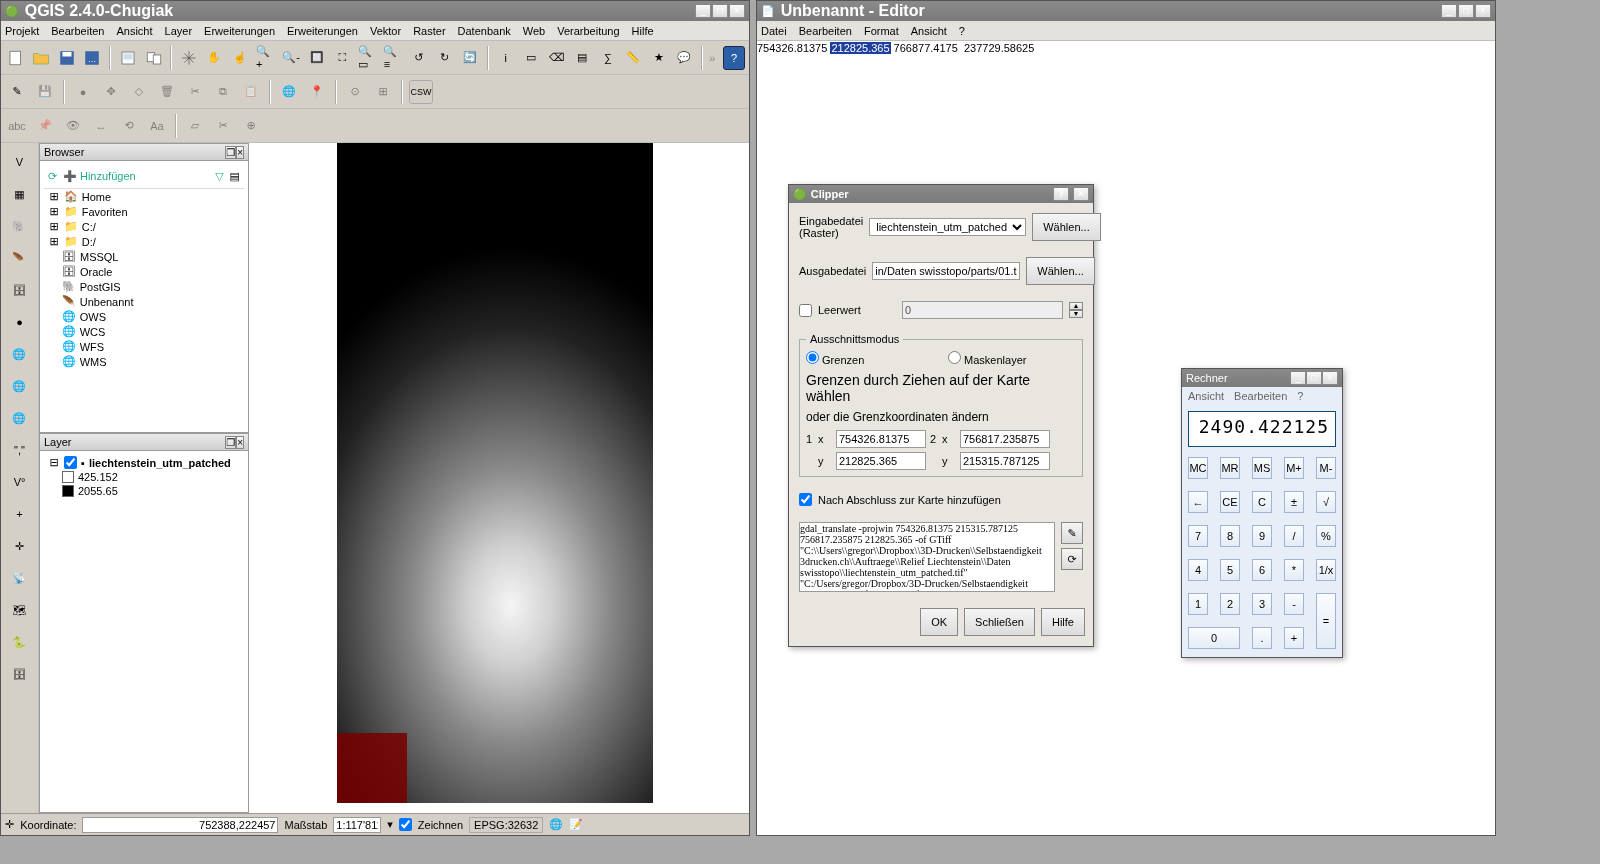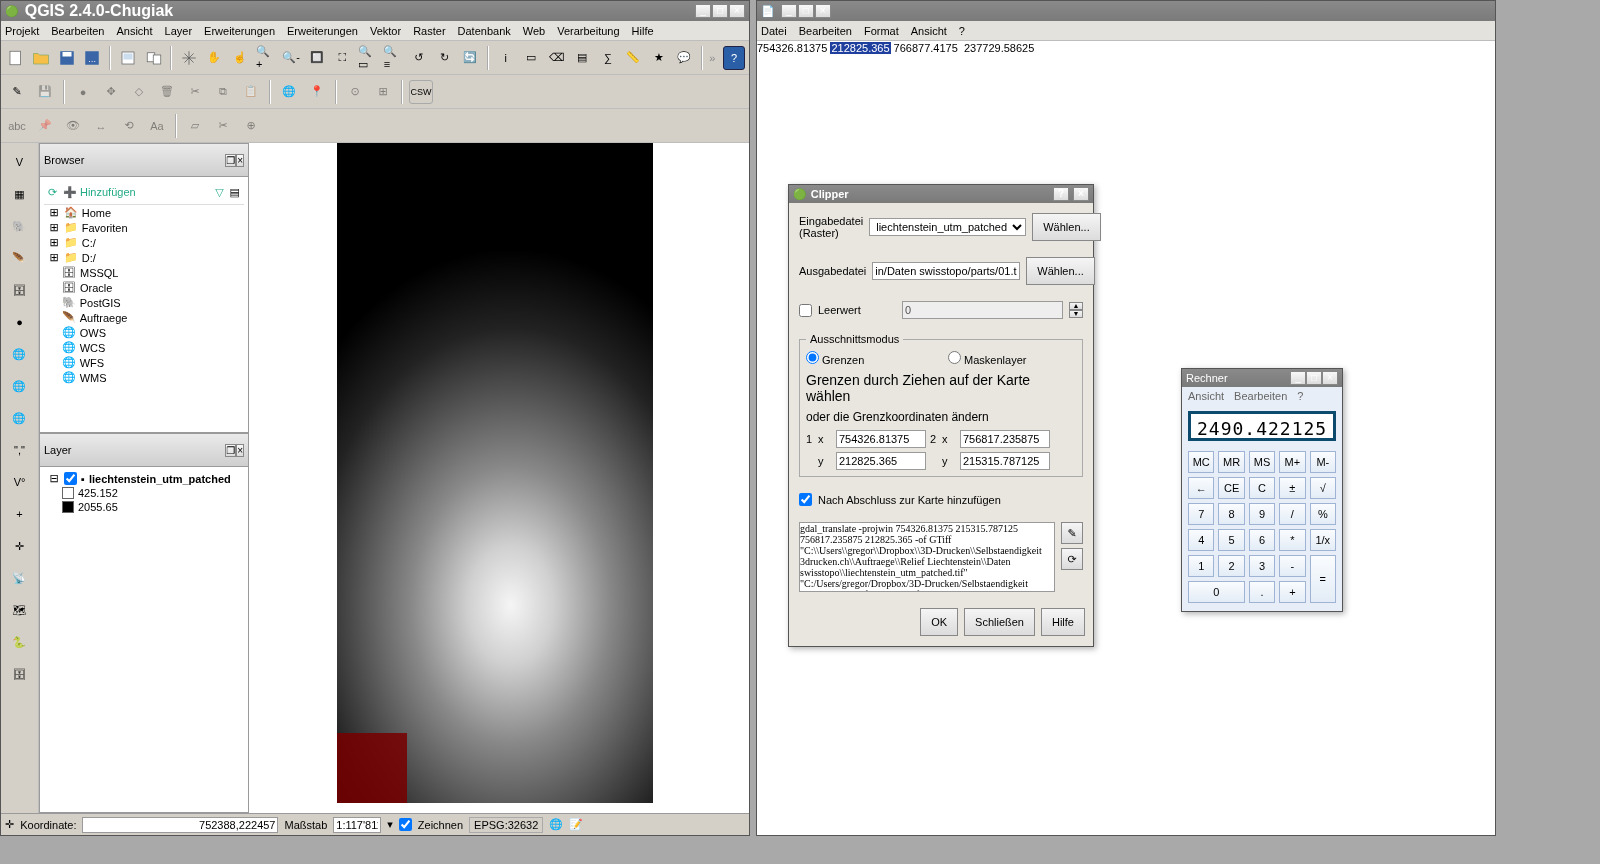--- a/index.html
+++ b/index.html
@@ -15,21 +15,21 @@
 .menubar span { cursor:pointer; }
 .toolbar-row { height: 34px; background: #d4d0c8; display:flex; align-items:center; gap:4px; padding: 0 4px; border-bottom:1px solid #bdbdbd;}
 .tbtn { width:24px; height:24px; border:1px solid transparent; border-radius:3px; display:flex; align-items:center; justify-content:center; cursor:pointer; }
 .tsep { width:2px; height:24px; border-left:1px solid #aaa; border-right:1px solid #fff; margin:0 2px;}
 .tbtn svg { width:18px; height:18px; }
 
 .qgis-body { flex:1; display:flex; }
 .vtoolbar { width:38px; background:#d4d0c8; border-right:1px solid #bdbdbd; display:flex; flex-direction:column; align-items:center; gap:6px; padding-top:6px; }
 .vtb { width:26px; height:26px; display:flex; align-items:center; justify-content:center; cursor:pointer; }
 .panels { width:210px; display:flex; flex-direction:column; }
-.panel-hdr { height:34px; background:linear-gradient(#eaeaea,#cfcfcf); border:1px solid #9a9a9a; display:flex; align-items:center; justify-content:space-between; padding:0 4px; font-size:10px; }
+.panel-hdr { height:18px; background:linear-gradient(#eaeaea,#cfcfcf); border:1px solid #9a9a9a; display:flex; align-items:center; justify-content:space-between; padding:0 4px; font-size:10px; }
 .browser-body { flex:1; background:#fff; border:1px solid #9a9a9a; border-top:none; overflow:auto; font-size:11px; padding:4px; }
 .browser-toolbar { height:24px; display:flex; align-items:center; gap:6px; padding:0 4px; border-bottom:1px solid #ddd;}
 .tree-item { display:flex; align-items:center; gap:4px; padding:1px 0; padding-left: 4px; }
 .tree-item.lvl1 { padding-left: 18px; }
 .expander { width:12px; text-align:center; cursor:pointer;}
 .canvas { flex:1; background:#fff; position:relative; overflow:hidden; }
 .map { position:absolute; left:88px; top:0; width:316px; height:660px; background:#000; }
 .dem { position:absolute; inset:0; background: radial-gradient(ellipse 90% 60% at 55% 70%, #f5f5f5 0%, #d0d0d0 15%, #888 35%, #222 70%, #000 90%), #000; mix-blend-mode:normal; }
 .redbox { position:absolute; left:0; bottom:0; width:70px; height:70px; background:rgba(120,0,0,.85);}
 .statusbar { height:22px; background:#d4d0c8; border-top:1px solid #9a9a9a; display:flex; align-items:center; gap:6px; padding:0 4px;}
@@ -58,22 +58,22 @@
 .coord-grid input { height:18px; border:1px solid #9a9a9a; font-size:11px; padding:0 2px;}
 .cmd-area { width:100%; height:70px; border:1px solid #9a9a9a; background:#fff; font-size:10px; font-family: Tahoma; resize:none; overflow:auto;}
 .dlg-footer { display:flex; justify-content:flex-end; gap:6px; padding:6px 8px 10px;}
 .sidebtns { display:flex; flex-direction:column; gap:4px; }
 .iconbtn { width:22px; height:22px; border:1px solid #888; background:linear-gradient(#f5f5f5,#dcdcdc); display:flex; align-items:center; justify-content:center; cursor:pointer;}
 
 
 .calc { position:absolute; left:1181px; top:368px; width:162px; background:#e8eef7; border:1px solid #555; box-shadow:2px 2px 6px rgba(0,0,0,.3);}
 .calc .dlg-title { height:18px; background:linear-gradient(#8a8a8a,#7a7a7a); color:#fff; display:flex; align-items:center; padding:0 4px;}
 .calc-menu { height:18px; display:flex; gap:10px; padding:0 6px; align-items:center; color:#666; }
-.calc-display { margin:6px; height:30px; background:#fff; border:3px solid #0c4a6e; text-align:right; padding:4px 6px; font-size:18px; font-family: Consolas, monospace; letter-spacing:1px; }
-.calc-grid { display:grid; grid-template-columns: repeat(5, 1fr); gap:4px; padding:4px 6px 8px; }
+.calc-display { margin:6px; height:36px; background:#fff; border:1px solid #0c4a6e; text-align:right; padding:4px 6px; font-size:18px; font-family: Consolas, monospace; letter-spacing:1px; }
+.calc-grid { display:grid; grid-template-columns: repeat(5, 1fr); gap:12px; padding:4px 6px 8px; }
 .cbtn { height:22px; border:1px solid #9fb4d4; background:linear-gradient(#fafcfe,#e3ecf6); cursor:pointer; font-size:11px; display:flex; align-items:center;justify-content:center;}
 .cbtn.wide { grid-column: span 2; }
 .cbtn.tall { grid-row: span 2; height:auto; }
 .spinner { width:14px; display:flex; flex-direction:column; }
 .spinner div { height:8px; border:1px solid #888; background:linear-gradient(#f5f5f5,#dcdcdc); font-size:7px; line-height:6px; text-align:center; cursor:pointer;}
 </style>
 </head>
 <body>
 
 <div class="qgis-window">
@@ -239,21 +239,21 @@
             <span style="color:#2a8">▽</span>
             <span>▤</span>
           </div>
           <div class="tree-item"><span class="expander">⊞</span>🏠 <span>Home</span></div>
           <div class="tree-item"><span class="expander">⊞</span>📁 <span>Favoriten</span></div>
           <div class="tree-item"><span class="expander">⊞</span>📁 <span>C:/</span></div>
           <div class="tree-item"><span class="expander">⊞</span>📁 <span>D:/</span></div>
           <div class="tree-item lvl1">🗄 <span>MSSQL</span></div>
           <div class="tree-item lvl1">🗄 <span>Oracle</span></div>
           <div class="tree-item lvl1">🐘 <span>PostGIS</span></div>
-          <div class="tree-item lvl1">🪶 <span>Auftraege</span></div>
+          <div class="tree-item lvl1">🪶 <span>Unbenannt</span></div>
           <div class="tree-item lvl1">🌐 <span>OWS</span></div>
           <div class="tree-item lvl1">🌐 <span>WCS</span></div>
           <div class="tree-item lvl1">🌐 <span>WFS</span></div>
           <div class="tree-item lvl1">🌐 <span>WMS</span></div>
         </div>
       </div>
 
       <div class="panel-wrap layers">
         <div class="panel-hdr">
           <span>Layer</span>
@@ -292,20 +292,21 @@
     <span>Zeichnen</span>
     <span style="border:1px solid #aaa;padding:1px 4px;">EPSG:32632</span>
     <span>🌐</span>
     <span>📝</span>
   </div>
 </div>
 
 <div class="editor-window">
   <div class="titlebar">
     <span>📄</span>
+    <span class="title">Unbenannt - Editor</span>
     <div class="winbtns">
       <div class="wb">_</div>
       <div class="wb">□</div>
       <div class="wb">×</div>
     </div>
   </div>
   <div class="menubar">
     <span>Datei</span>
     <span>Bearbeiten</span>
     <span>Format</span>

